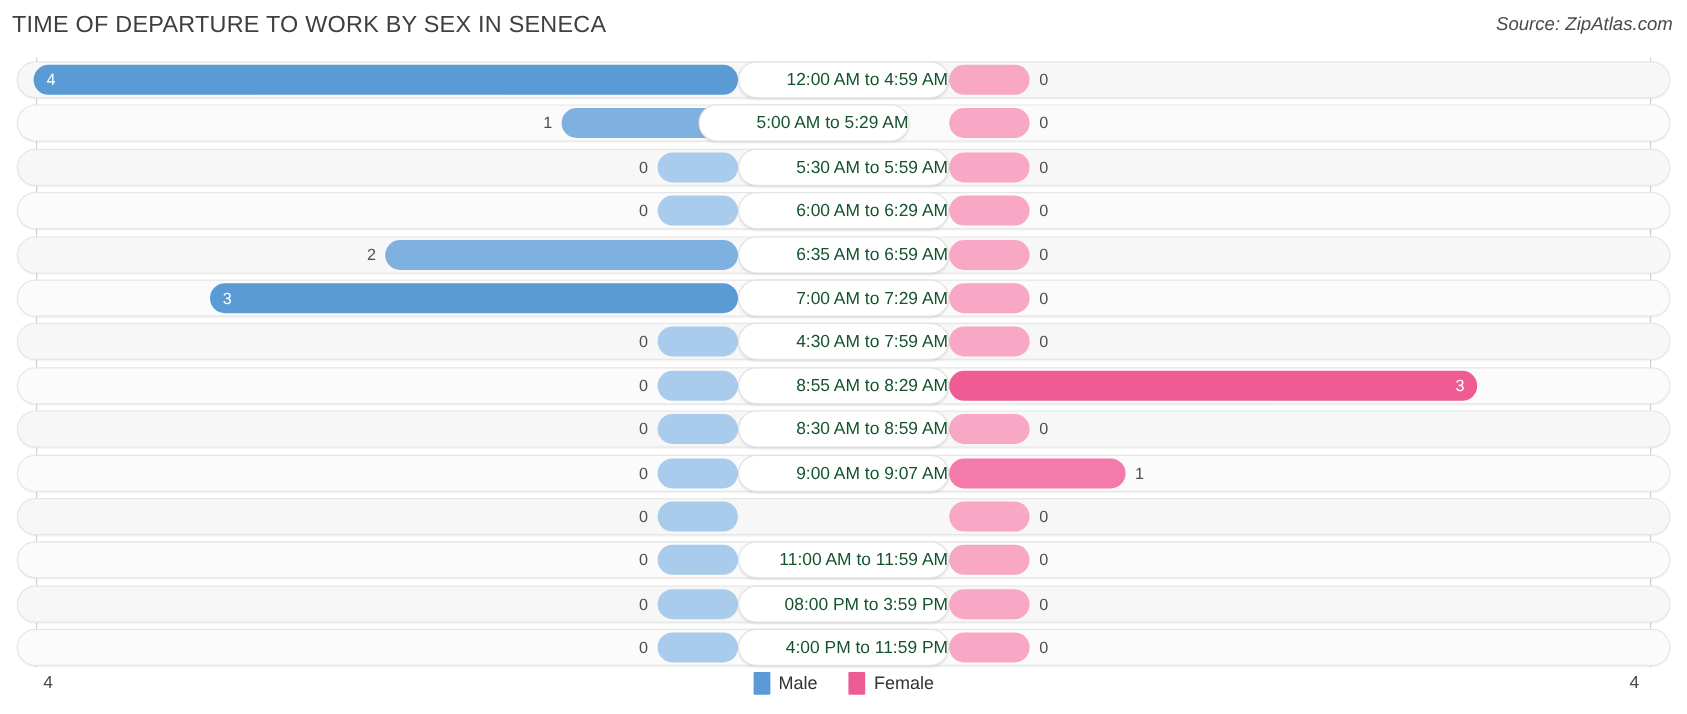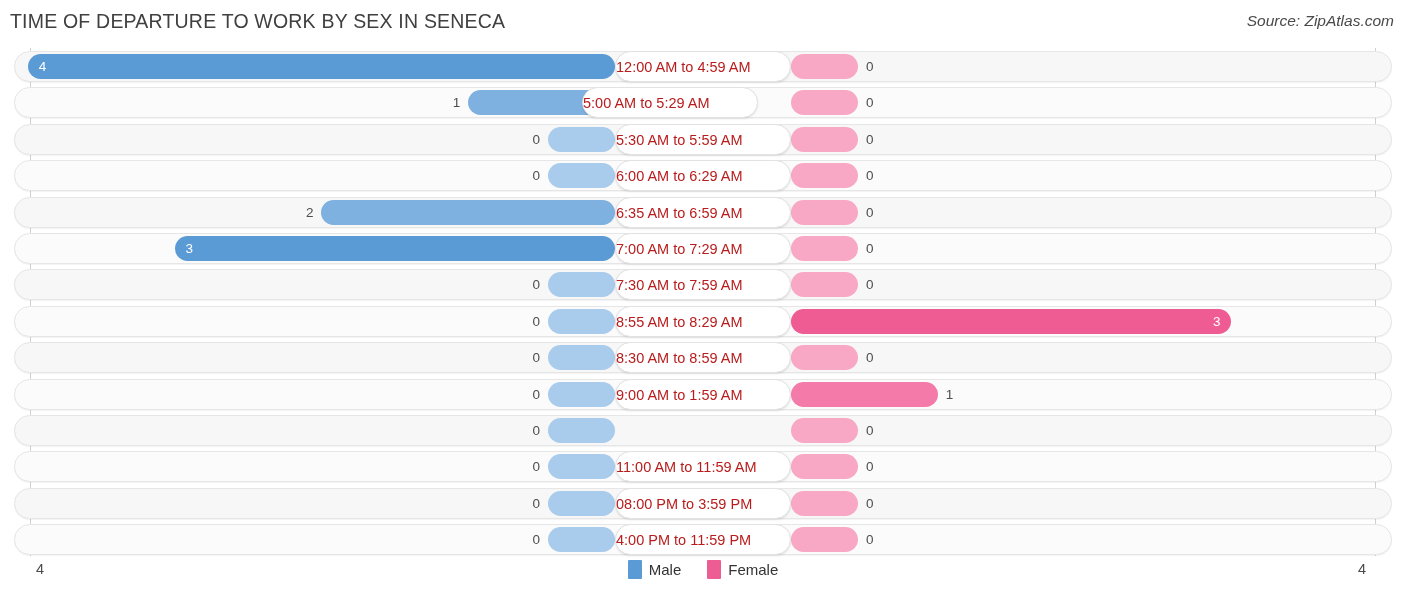--- a/index.html
+++ b/index.html
@@ -113,23 +113,23 @@
   
   .cat-pill {
     position: absolute;
     top: 0px;
     height: 31px;
     line-height: 31px;
     background: #ffffff;
     border: 1px solid #e2e2e2;
     border-radius: 16px;
     box-sizing: border-box;
-    text-align: left;
+    text-align: right;
     font-size: 14.5px;
-    color: #b91c1c;
+    color: #14532d;
     white-space: nowrap;
     box-shadow: 0 1px 2px rgba(0,0,0,0.10);
     z-index: 5;
   }
 
   
   #footer {
     position: absolute;
     left: 0;
     top: 556px;
@@ -234,21 +234,21 @@
         <div class="bar bar-female" style="left: 791px; width: 67px; background: rgb(248, 168, 196);"></div>
         <div class="bar-value female-out" style="left: 866px; width: 44px;">0</div>
         <div class="cat-pill" style="left: 615px; width: 176px;">7:00 AM to 7:29 AM</div>
       </div>
       <div class="row" style="top: 221.4px;">
         <div class="row-track"></div>
         <div class="bar bar-male" style="left: 548px; width: 67px; background: rgb(169, 203, 236);"></div>
         <div class="bar-value male-out" style="left: 496px; width: 44px;">0</div>
         <div class="bar bar-female" style="left: 791px; width: 67px; background: rgb(248, 168, 196);"></div>
         <div class="bar-value female-out" style="left: 866px; width: 44px;">0</div>
-        <div class="cat-pill" style="left: 615px; width: 176px;">7:30 AM to 7:59 AM</div>
+        <div class="cat-pill" style="left: 615px; width: 176px;">4:30 AM to 7:59 AM</div>
       </div>
       <div class="row alt" style="top: 257.8px;">
         <div class="row-track"></div>
         <div class="bar bar-male" style="left: 548px; width: 67px; background: rgb(169, 203, 236);"></div>
         <div class="bar-value male-out" style="left: 496px; width: 44px;">0</div>
         <div class="bar bar-female" style="left: 791px; width: 440.4px; background: rgb(239, 92, 147);"></div>
         <div class="bar-value inside" style="left: 1180.4px; width: 40px; text-align: right;">3</div>
         <div class="cat-pill" style="left: 615px; width: 176px;">8:55 AM to 8:29 AM</div>
       </div>
       <div class="row" style="top: 294.2px;">
@@ -258,21 +258,21 @@
         <div class="bar bar-female" style="left: 791px; width: 67px; background: rgb(248, 168, 196);"></div>
         <div class="bar-value female-out" style="left: 866px; width: 44px;">0</div>
         <div class="cat-pill" style="left: 615px; width: 176px;">8:30 AM to 8:59 AM</div>
       </div>
       <div class="row alt" style="top: 330.6px;">
         <div class="row-track"></div>
         <div class="bar bar-male" style="left: 548px; width: 67px; background: rgb(169, 203, 236);"></div>
         <div class="bar-value male-out" style="left: 496px; width: 44px;">0</div>
         <div class="bar bar-female" style="left: 791px; width: 146.8px; background: rgb(244, 123, 169);"></div>
         <div class="bar-value female-out" style="left: 945.8px; width: 44px;">1</div>
-        <div class="cat-pill" style="left: 615px; width: 176px;">9:00 AM to 1:59 AM</div>
+        <div class="cat-pill" style="left: 615px; width: 176px;">9:00 AM to 9:07 AM</div>
       </div>
       <div class="row" style="top: 367px;">
         <div class="row-track"></div>
         <div class="bar bar-male" style="left: 548px; width: 67px; background: rgb(169, 203, 236);"></div>
         <div class="bar-value male-out" style="left: 496px; width: 44px;">0</div>
         <div class="bar bar-female" style="left: 791px; width: 67px; background: rgb(248, 168, 196);"></div>
         <div class="bar-value female-out" style="left: 866px; width: 44px;">0</div>
       </div>
       <div class="row alt" style="top: 403.4px;">
         <div class="row-track"></div>

